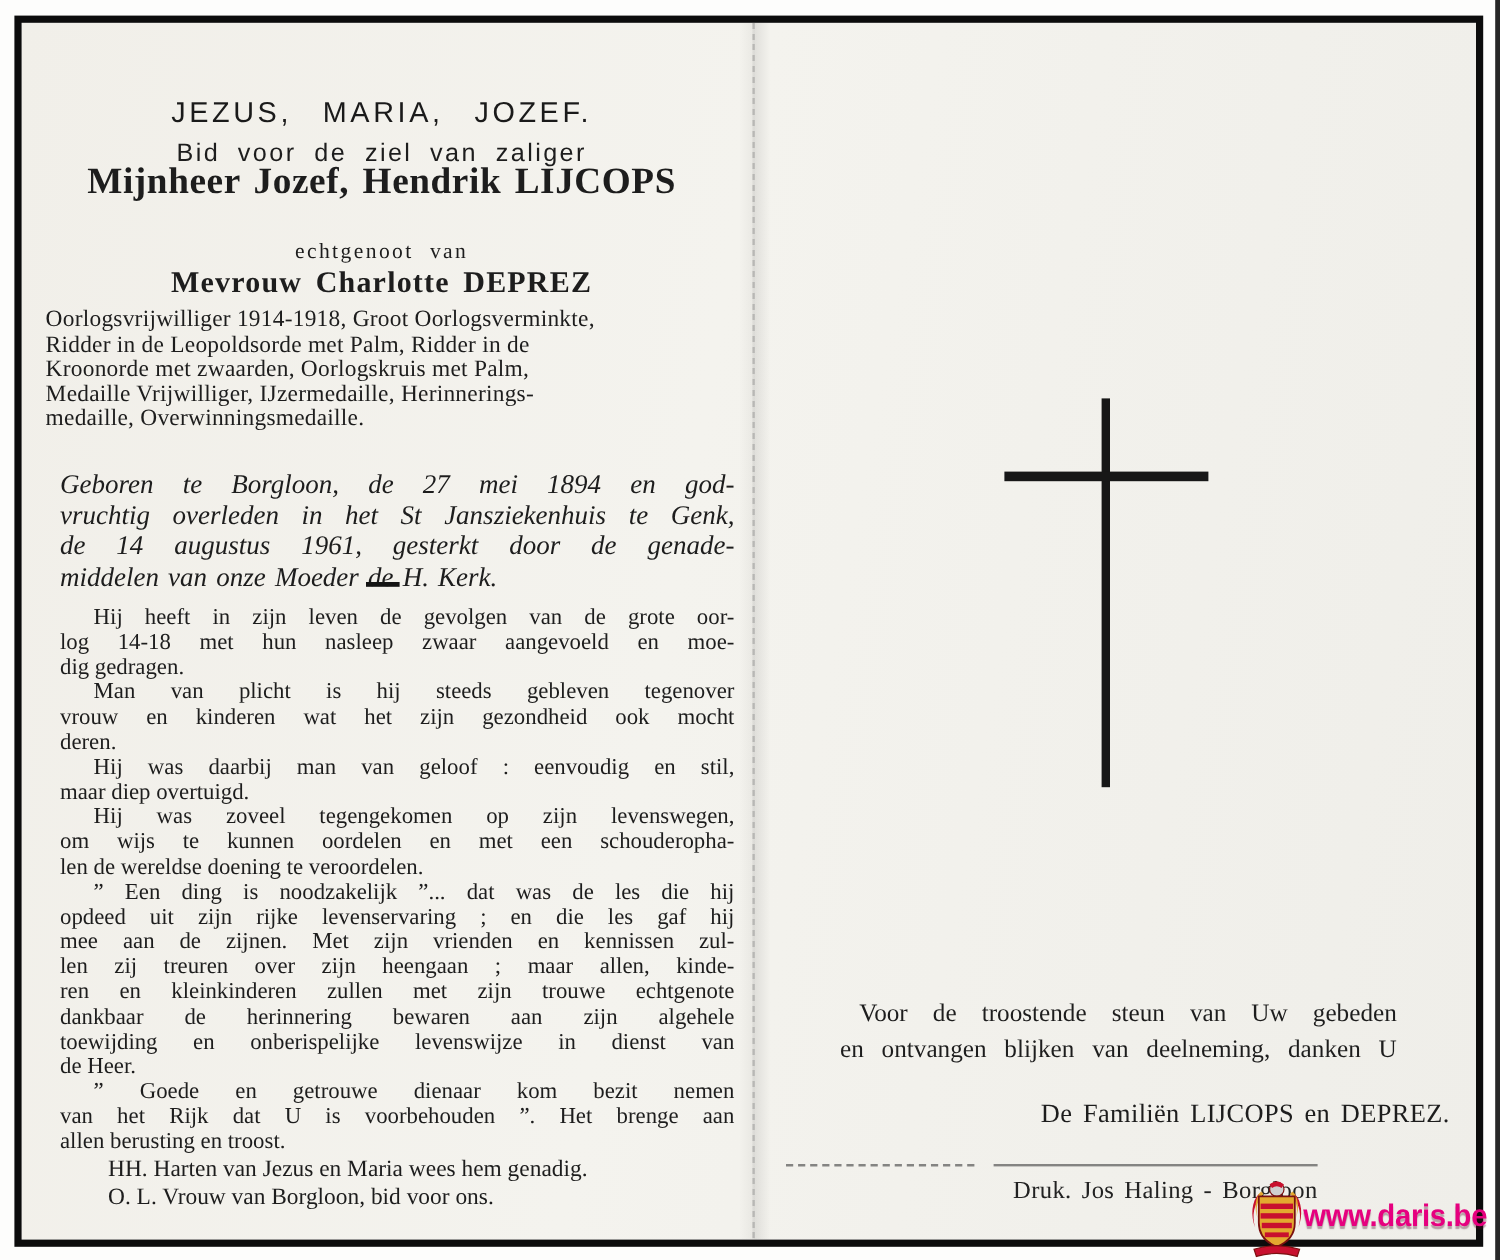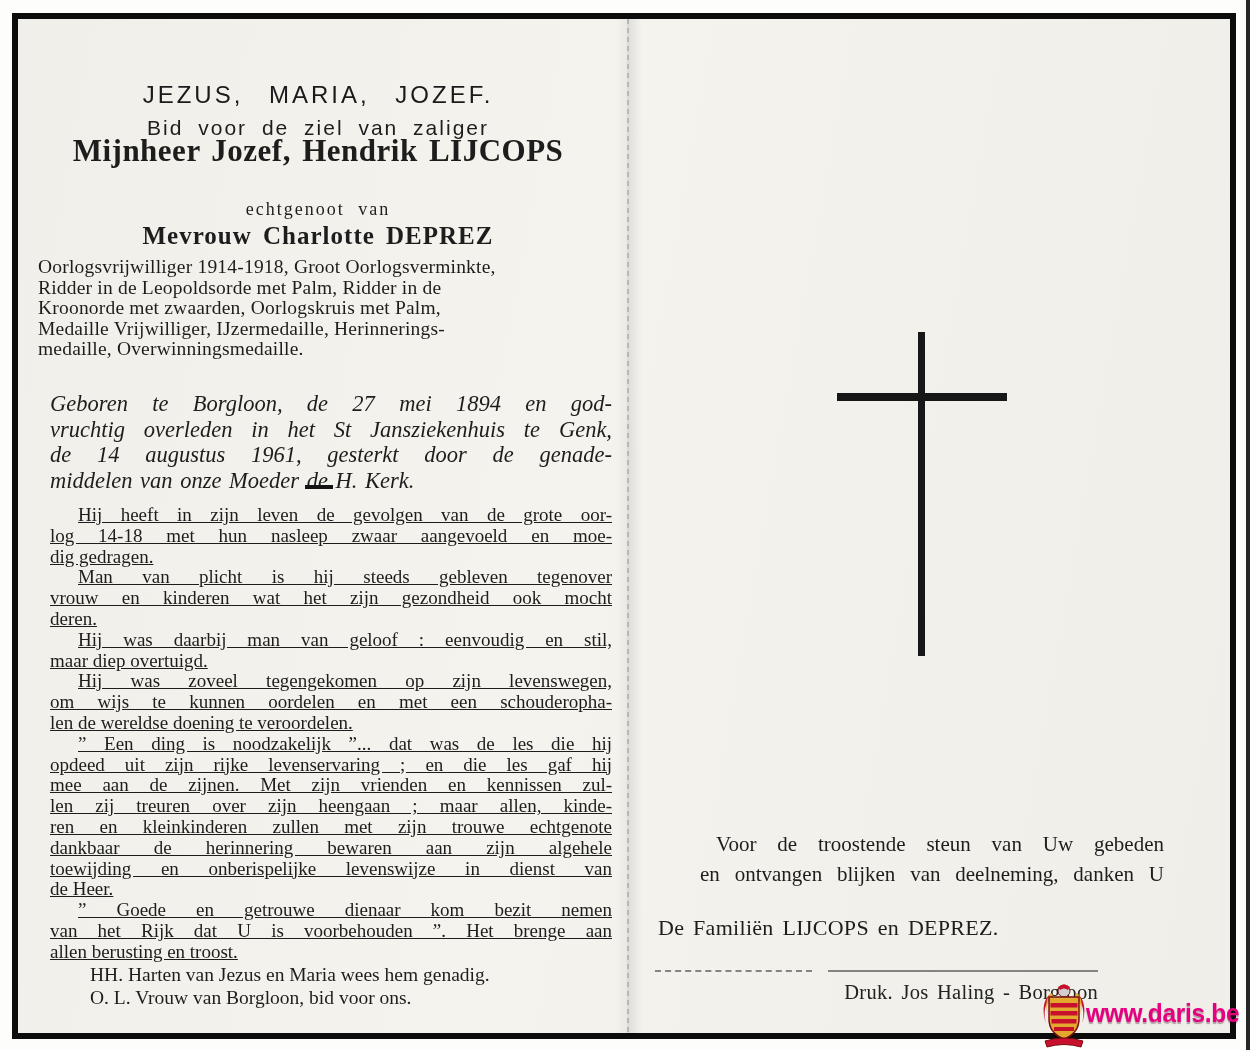--- a/index.html
+++ b/index.html
@@ -36,36 +36,36 @@
   .relation{top:180px;font-size:18px;font-weight:normal;letter-spacing:2px;word-spacing:7px;}
   .spouse-name{top:203px;font-size:25px;font-weight:bold;letter-spacing:1px;word-spacing:4px;}
 
   .honors{top:238px;font-size:19.5px;line-height:20.5px;letter-spacing:.2px;}
   .honors .line{text-align:left;}
 
   .life{left:32px;top:348px;width:562px;font-style:italic;font-size:22.5px;line-height:25.5px;word-spacing:2px;margin-top:24px;}
 
   .divider-dash{left:287px;top:466px;width:28px;height:4px;background:#141414;}
 
-  .body-text{left:32px;top:486px;width:562px;font-size:19px;line-height:20.8px;text-decoration:underline;}
+  .body-text{left:32px;top:486px;width:562px;font-size:19px;line-height:20.8px;}
   .line{text-align:justify;}
   .jl{text-align-last:justify;}
   .ind{text-indent:28px;}
 
   .closing{left:72px;top:944px;width:520px;font-size:19.5px;line-height:23px;}
   .closing .line{text-align:left;}
 
   
   .cross-v{position:absolute;left:900px;top:313px;width:7px;height:324px;background:#171717;}
   .cross-h{position:absolute;left:819px;top:374px;width:170px;height:8px;background:#171717;}
 
   .thanks{left:682px;top:800px;width:464px;font-size:21px;line-height:29.5px;}
   .thanks .ind{text-indent:16px;margin-top:11px;}
 
-  .families{left:640px;top:896px;width:550px;text-align:left;font-size:22px;letter-spacing:.3px;word-spacing:3px;}
+  .families{left:640px;top:896px;width:550px;text-align:right;font-size:22px;letter-spacing:.3px;word-spacing:3px;}
 
   .rule-seg{position:absolute;top:951px;height:0;border-top:2px solid #4a4a4a;opacity:.65;}
   .rule-a{left:637px;width:157px;border-top-style:dashed;}
   .rule-b{left:810px;width:270px;}
 
   .printer{left:637px;top:962px;width:443px;text-align:right;font-size:20.5px;letter-spacing:.3px;word-spacing:3px;color:#222;}
 
   
   .wm-text{position:absolute;left:1086px;top:998px;z-index:5;
     font-family:"Liberation Sans","DejaVu Sans",sans-serif;font-weight:bold;

